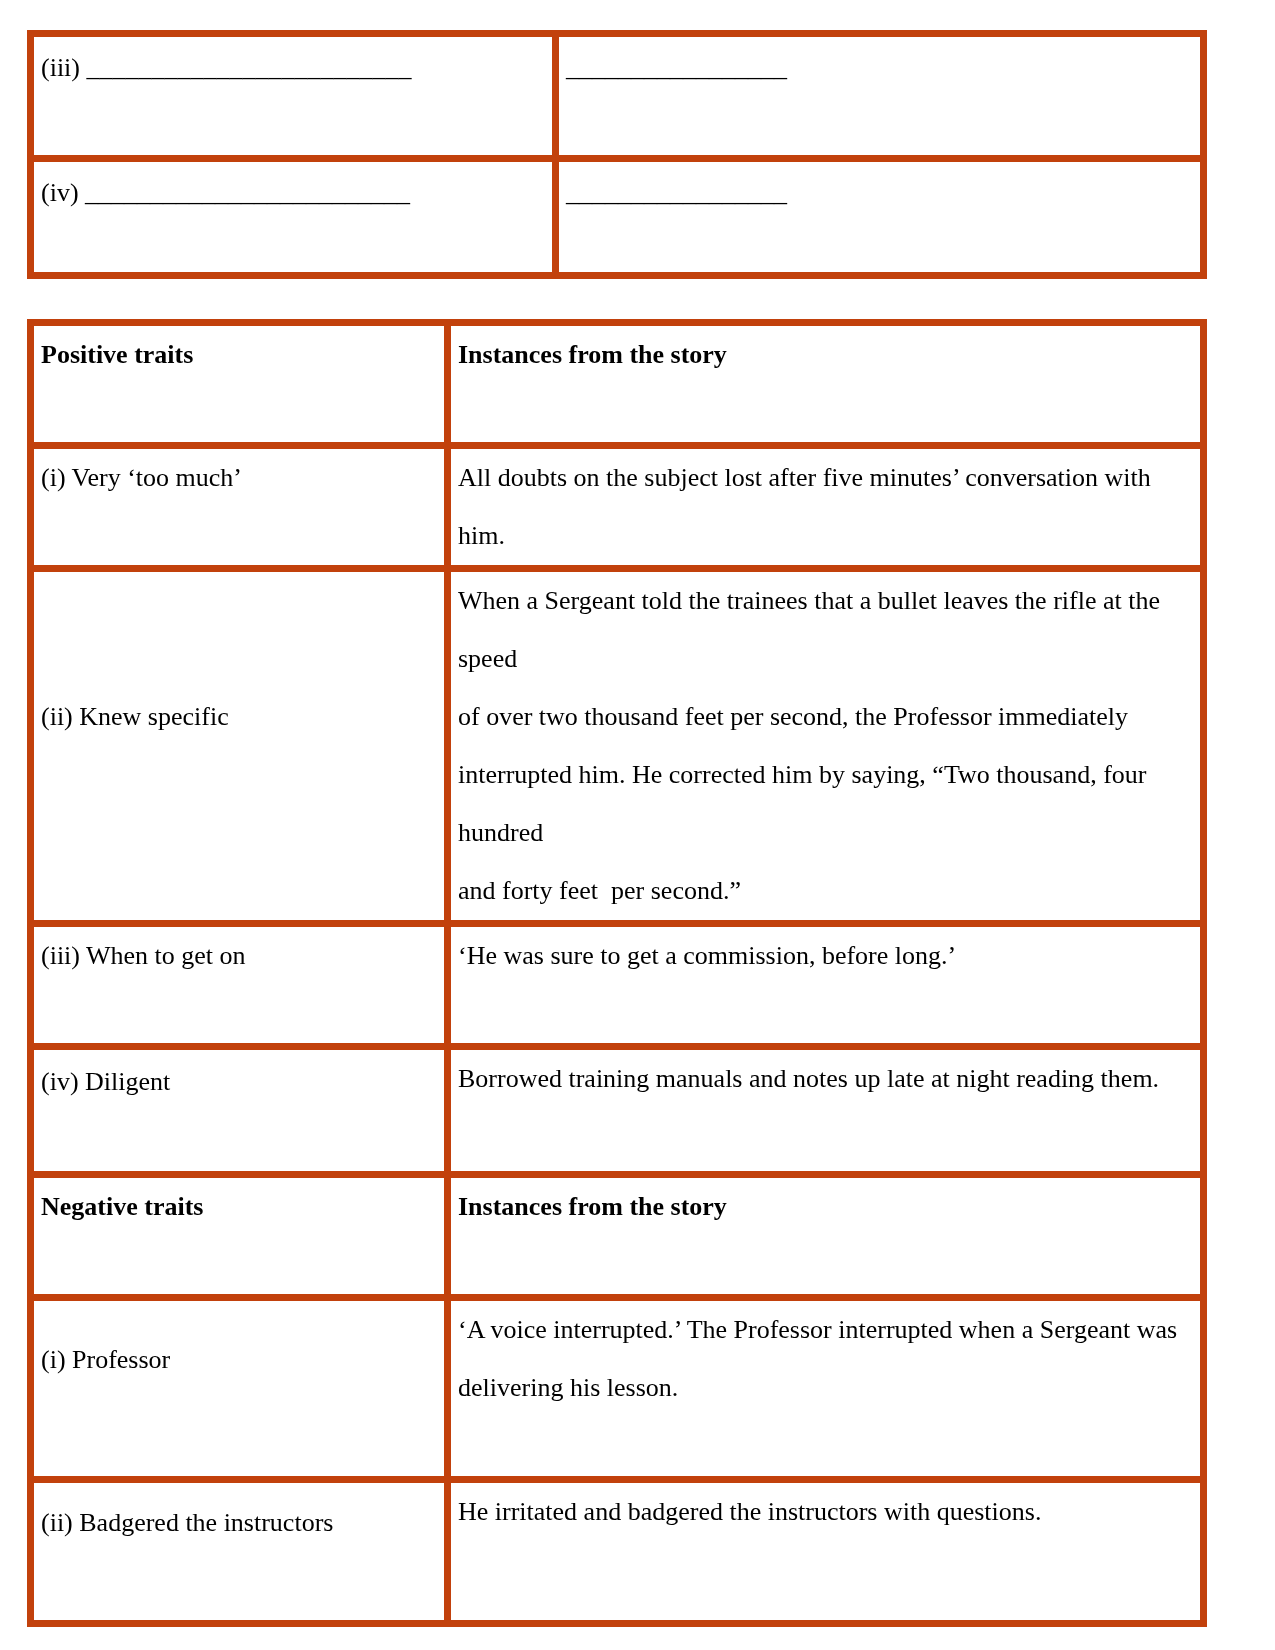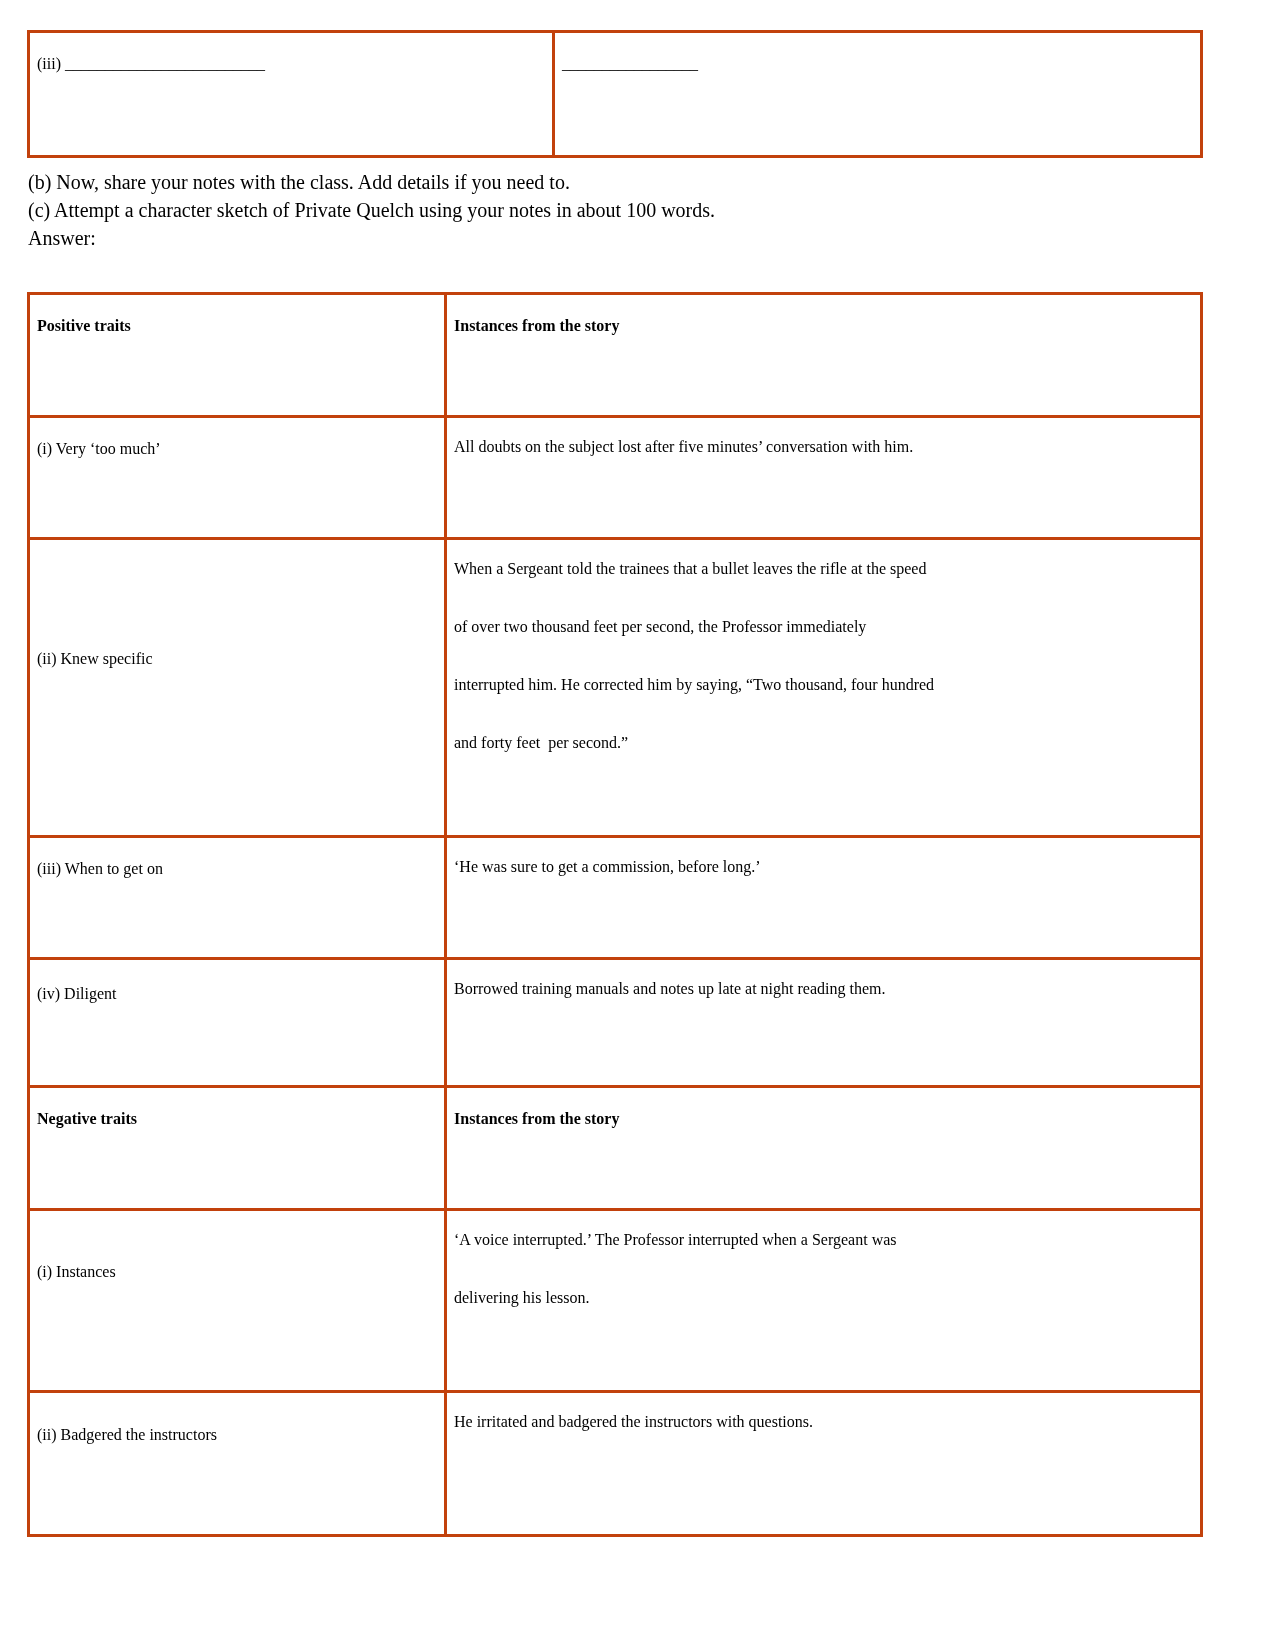--- a/index.html
+++ b/index.html
@@ -17,23 +17,23 @@
     overflow: hidden;
     box-sizing: border-box;
     padding: 30px 75px 0 27px;
   }
   table {
     border-collapse: collapse;
     table-layout: fixed;
     width: 1173px;
   }
   td, th {
-    border: 3px solid #c2410c;
+    border: 7px solid #c2410c;
     box-sizing: border-box;
-    font-size: 16px;
+    font-size: 26px;
     line-height: 58px;
     padding: 0 7px;
     overflow: hidden;
     font-weight: normal;
     text-align: left;
   }
   
   .top-table td {
     vertical-align: top;
     padding-top: 2px;
@@ -75,28 +75,27 @@
   <table class="top-table">
     <colgroup>
         <col style="width:525px">
         <col style="width:648px">
       </colgroup>
     <tbody>
         <tr style="height:125px">
       <td>(iii) _________________________</td>
       <td>_________________</td>
     </tr>
+    <tr style="height:117px">
+      <td>(iv) _________________________</td>
+      <td>_________________</td>
+    </tr>
   </tbody>
     </table>
 
-  <div class="para-block">
-    <p>(b) Now, share your notes with the class. Add details if you need to.</p>
-    <p>(c) Attempt a character sketch of Private Quelch using your notes in about 100 words.</p>
-    <p>Answer:</p>
-  </div>
 
   <table class="main-table">
     <colgroup>
         <col style="width:417px">
         <col style="width:756px">
       </colgroup>
 
     <tbody>
         <tr style="height:123px">
       <th>Positive traits</th>
@@ -125,21 +124,21 @@
       <td class="trait-cell">(iv) Diligent</td>
       <td class="instance-cell">Borrowed training manuals and notes up late at night reading them.</td>
     </tr>
 
     <tr style="height:123px">
       <th>Negative traits</th>
       <th>Instances from the story</th>
     </tr>
 
     <tr style="height:182px">
-      <td class="trait-cell">(i) Instances</td>
+      <td class="trait-cell">(i) Professor</td>
       <td class="instance-cell">‘A voice interrupted.’ The Professor interrupted when a Sergeant was
 delivering his lesson.</td>
     </tr>
 
     <tr style="height:144px">
       <td class="trait-cell">(ii) Badgered the instructors</td>
       <td class="instance-cell">He irritated and badgered the instructors with questions.</td>
     </tr>
   </tbody>
     </table>

